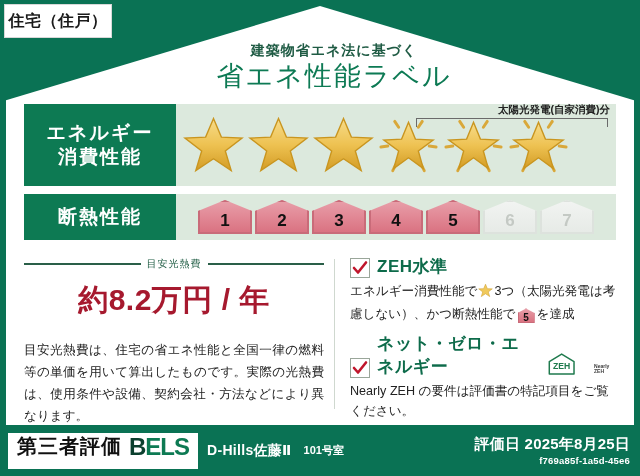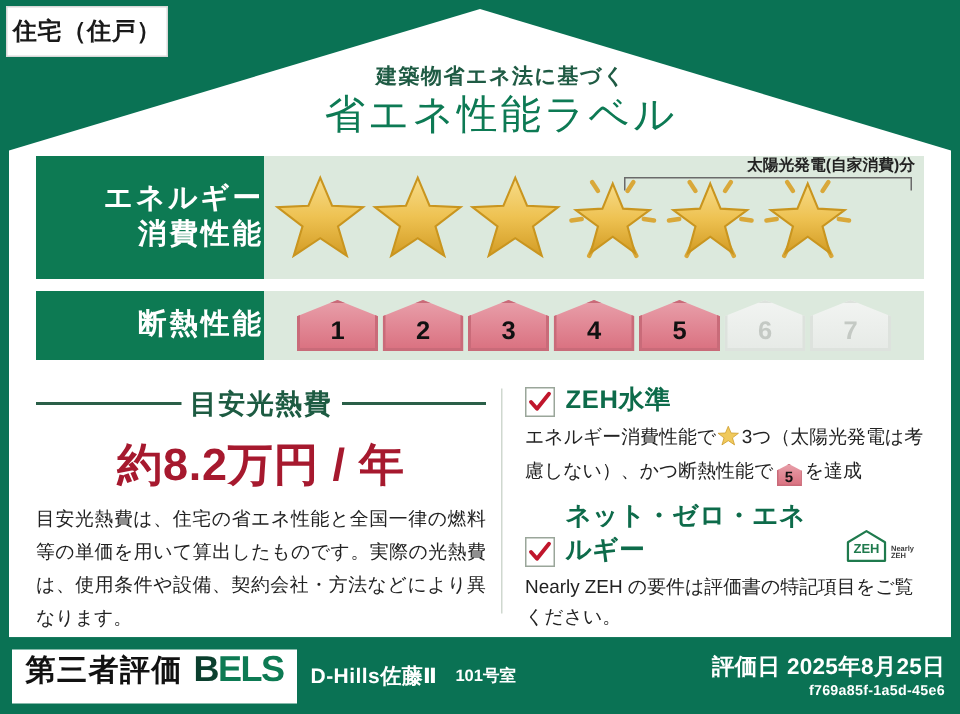--- a/index.html
+++ b/index.html
@@ -53,21 +53,21 @@
 
   
   .rows{position:absolute;left:24px;top:104px;width:592px;}
   .row{display:flex;align-items:stretch;position:relative;}
   .row-band{
     background:#dce9dd;flex:1;display:flex;align-items:center;
     position:relative;
   }
   .row-key{
     width:152px;background:#0d7a53;color:#fff;
-    display:flex;flex-direction:column;align-items:flex-end;justify-content:center;
+    display:flex;flex-direction:column;align-items:center;justify-content:center;
     font-size:19px;font-weight:bold;line-height:1.25;letter-spacing:2px;
     flex:none;
   }
   .row-energy{height:82px;}
   .row-insul{height:46px;margin-top:8px;}
 
   
   .solar-cap{
     position:absolute;right:6px;top:-1px;width:196px;text-align:right;
     font-size:10.5px;font-weight:bold;color:#222;
@@ -108,27 +108,27 @@
   
   .lower{position:absolute;left:24px;top:255px;width:592px;height:160px;display:flex;}
   .lower-left{width:300px;position:relative;}
   .divider{
     position:absolute;left:310px;top:4px;width:1px;height:150px;background:#cfd8cf;
   }
   .lower-right{position:absolute;left:326px;top:0;width:266px;}
 
   .cost-head{display:flex;align-items:center;gap:6px;margin-top:2px;}
   .cost-head .line{flex:1;height:2px;background:#2a5f48;}
-  .cost-head .lbl{font-size:18px;font-weight:bold;color:#1d5b42;letter-spacing:1px;}
+  .cost-head .lbl{font-size:10px;font-weight:normal;color:#1d5b42;letter-spacing:1px;}
   .cost-value{
     text-align:center;margin-top:9px;
     font-size:30px;font-weight:bold;color:#a6192e;letter-spacing:.5px;
   }
   .cost-note{
-    margin-top:4px;font-size:12.6px;line-height:1.75;color:#222;
+    margin-top:18px;font-size:12.6px;line-height:1.75;color:#222;
     text-align:justify;
   }
 
   .check-item{margin-bottom:2px;}
   .check-line{display:flex;align-items:flex-end;gap:7px;}
   .checkbox{
     width:18px;height:18px;border:1px solid #9aa69a;background:#fff;
     position:relative;flex:none;
   }
   .checkbox svg{position:absolute;left:1px;top:1px;}
@@ -139,21 +139,21 @@
   .inline-star{vertical-align:-3px;margin:0 1px;}
   .inline-lvl{
     display:inline-block;width:17px;height:15px;vertical-align:-3px;
     background:linear-gradient(180deg,#e8a0aa,#d9707f);
     box-shadow:inset 0 0 0 1px #c96b79;
     -webkit-clip-path:polygon(0% 30%, 50% 0%, 100% 30%, 100% 100%, 0% 100%);
     clip-path:polygon(0% 30%, 50% 0%, 100% 30%, 100% 100%, 0% 100%);
     font-size:10px;font-weight:bold;color:#111;text-align:center;line-height:19px;
     margin:0 2px;
   }
-  .zeh-badge{margin-left:4px;display:inline-flex;align-items:flex-end;gap:1px;}
+  .zeh-badge{margin-left:4px;display:inline-flex;align-items:flex-end;gap:17px;}
 
   
   .footer{
     position:absolute;left:0;bottom:0;width:640px;height:51px;
     background:#0a7254;display:flex;align-items:center;
   }
   .bels-box{
     margin-left:8px;background:#fff;height:36px;padding:0 9px;
     display:flex;align-items:flex-start;gap:7px;
   }

